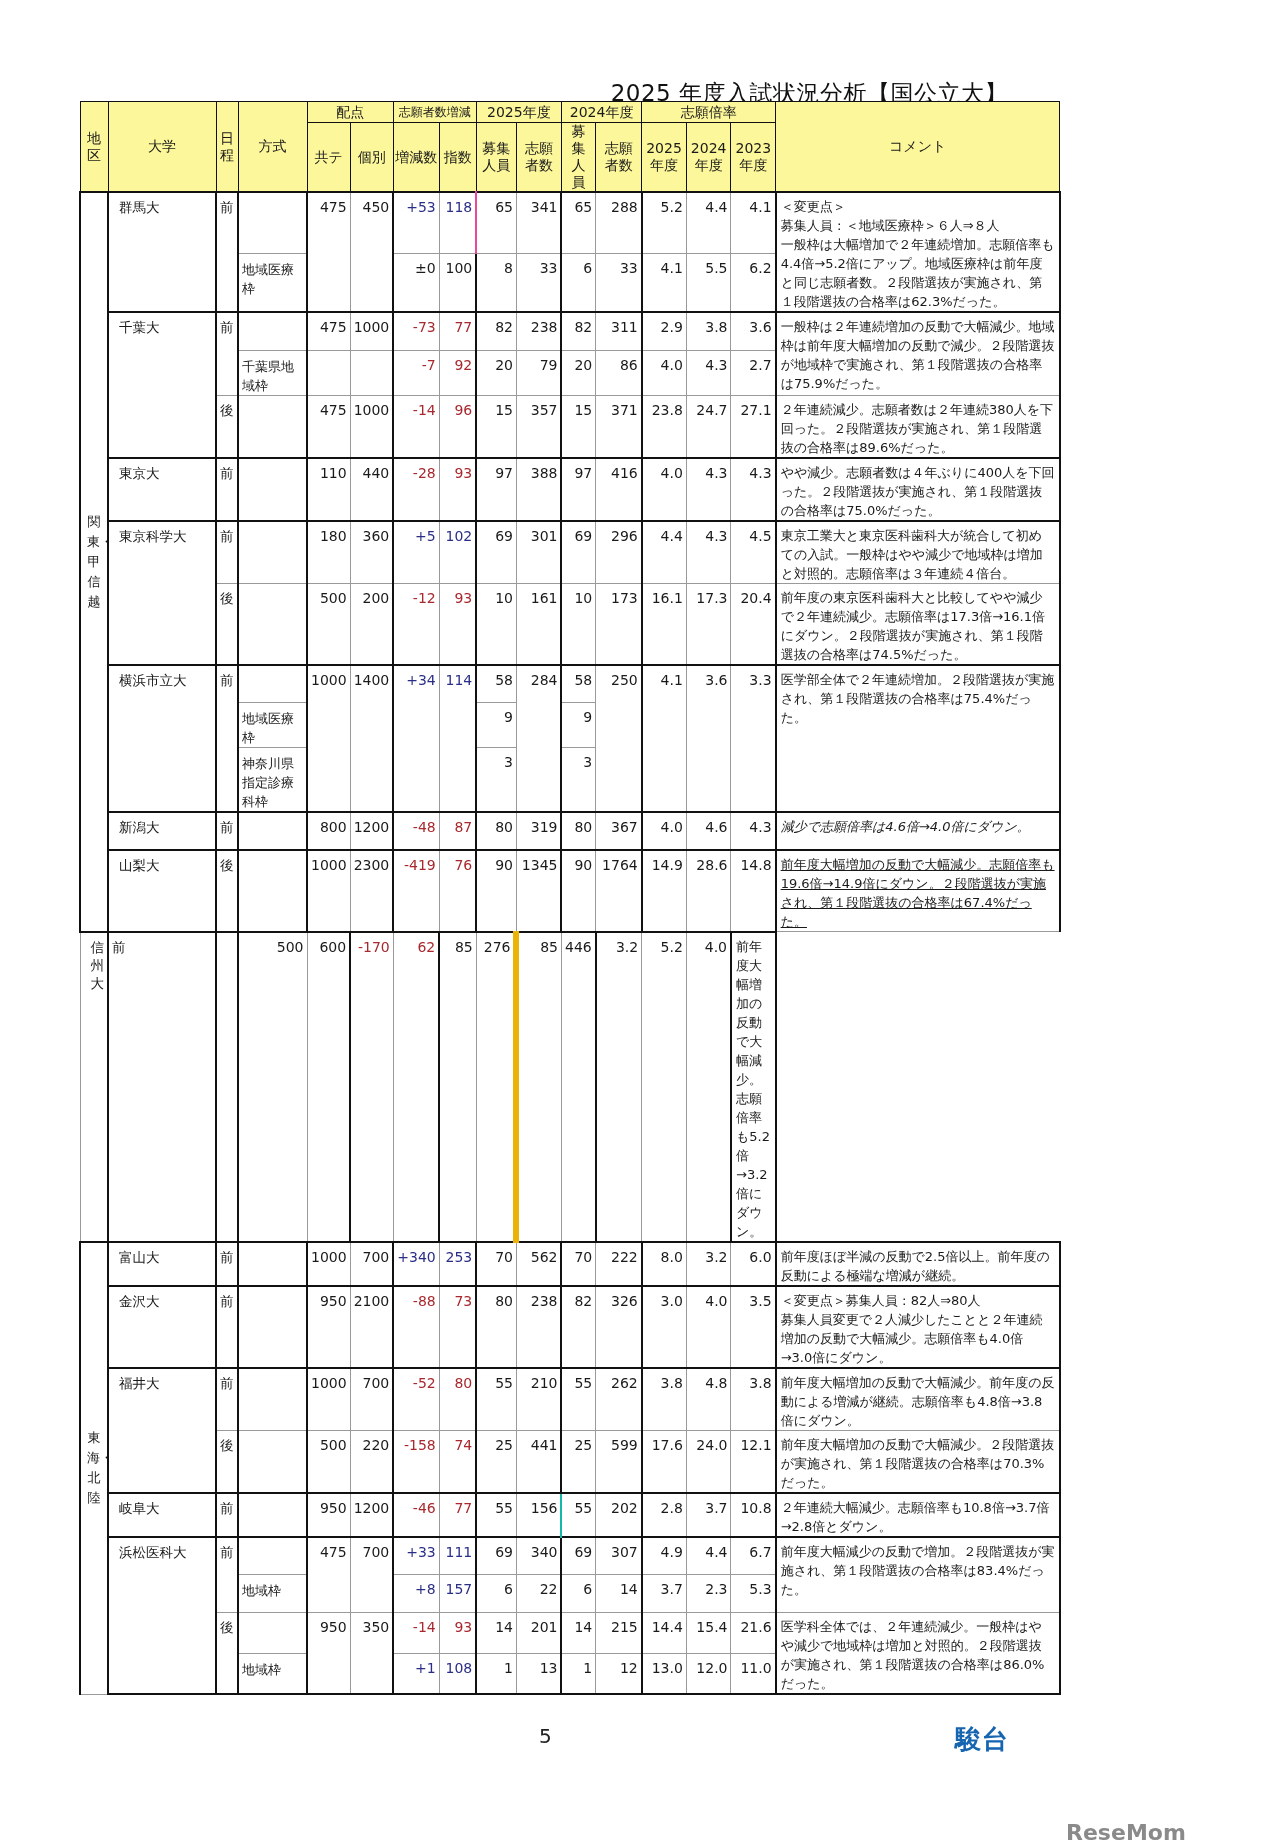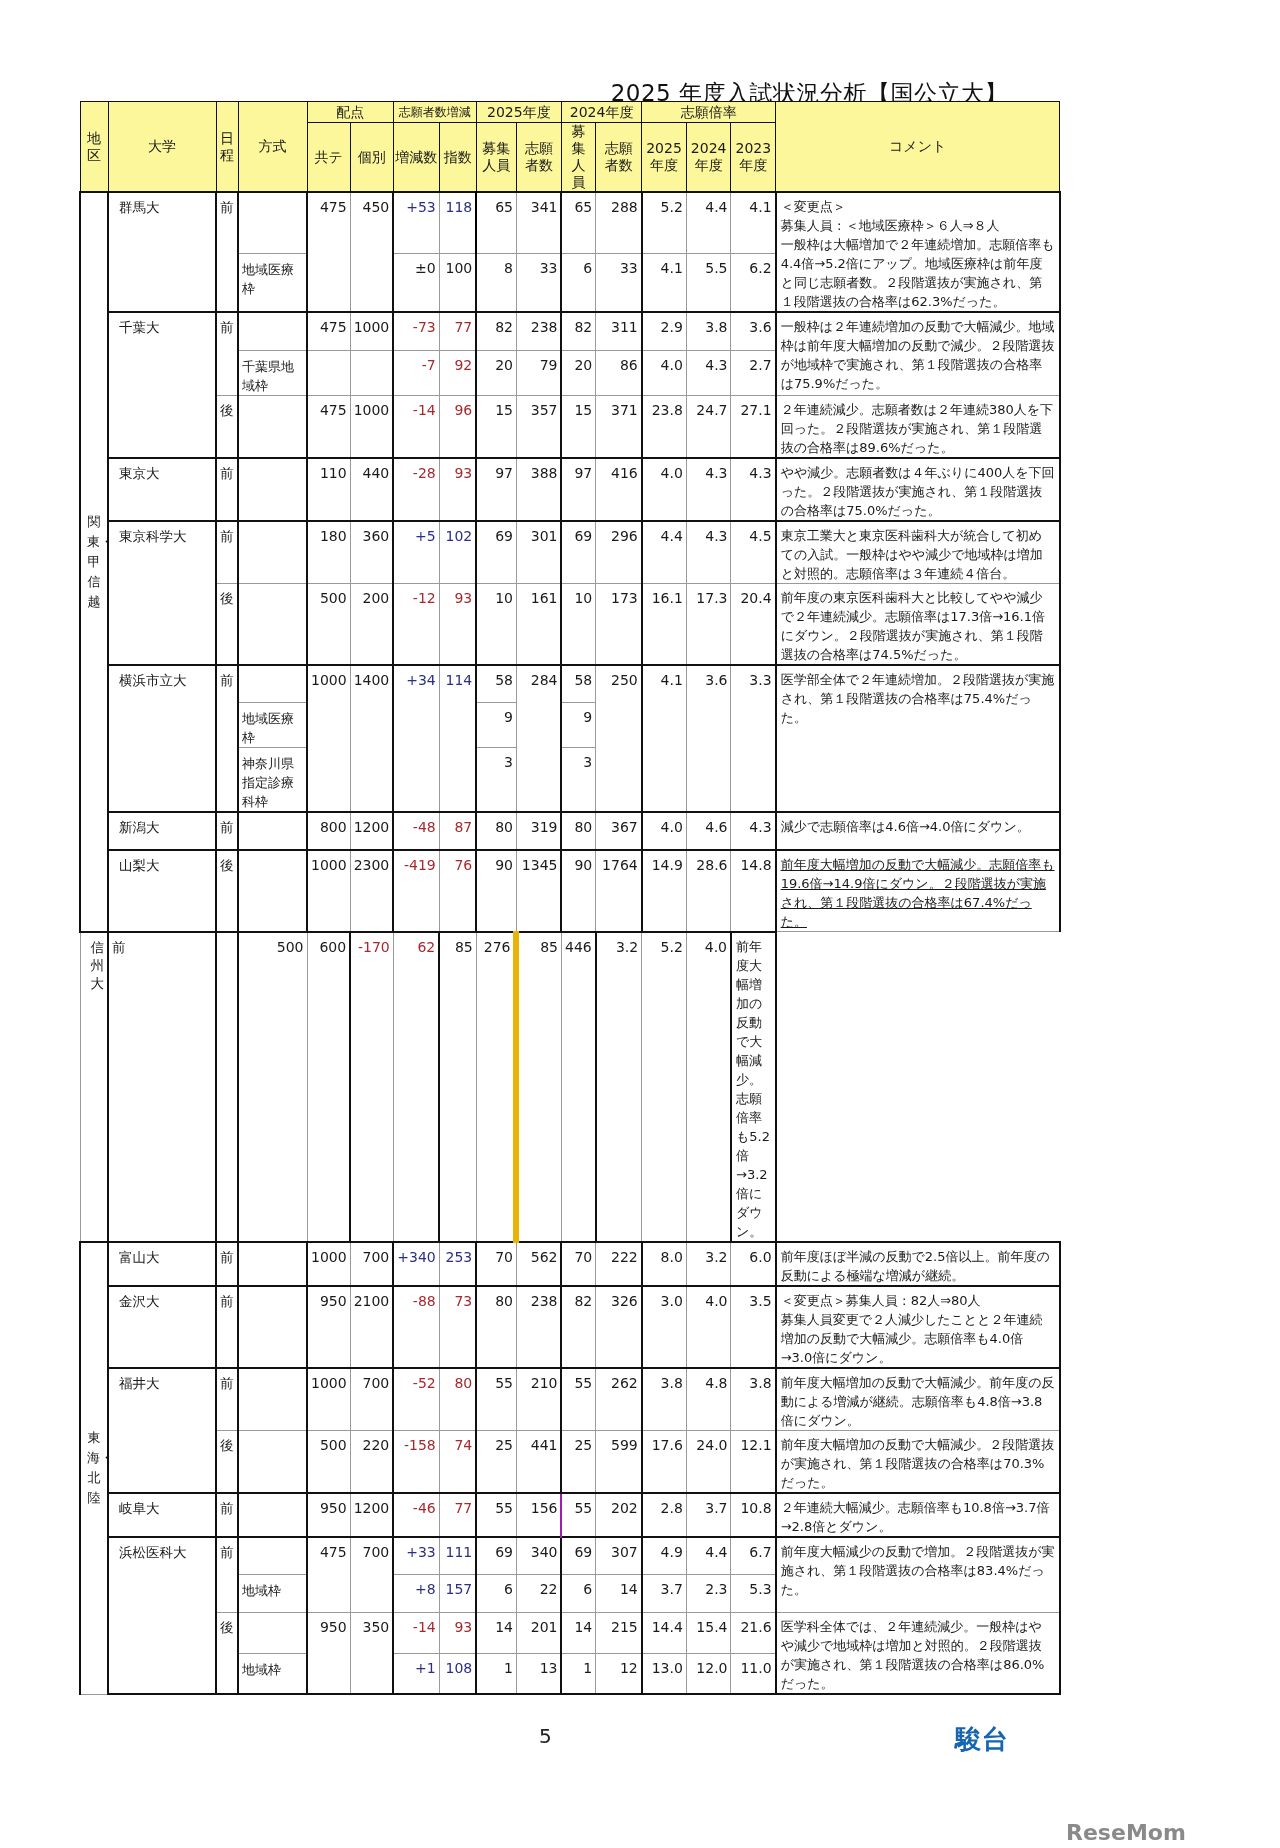--- a/index.html
+++ b/index.html
@@ -75,21 +75,21 @@
   </thead>
   <tbody id="tbody">
       <tr style="height: 58px;">
         <td class="region bl bt" rowspan="13" style="border-right: 2px solid rgb(17, 17, 17);"><span style="display: inline-block; width: 14px; word-break: break-all; line-height: 20px;">関東・甲信越</span></td>
         <td class="txt bt" rowspan="2" style="border-right:2px solid #111;padding-left:10px !important;">群馬大</td>
         <td class="txt bt" rowspan="2" style="border-right: 2px solid rgb(17, 17, 17); border-top: 2px solid rgb(17, 17, 17);">前</td>
         <td class="txt bt" style="border-right:2px solid #111;line-height:19px;font-size:13px;"></td>
         <td class="num bt" rowspan="2">475</td>
         <td class="num bt" rowspan="2" style="border-right:2px solid #111;">450</td>
         <td class="num pos bt">+53</td>
-        <td class="num pos bt" style="border-right:2px solid #000000;">118</td>
+        <td class="num pos bt" style="border-right:2px solid #ec4899;">118</td>
         <td class="num bt">65</td>
         <td class="num bt" style="border-right:2px solid #111;">341</td>
         <td class="num bt">65</td>
         <td class="num bt" style="border-right:2px solid #111;">288</td>
         <td class="num bt">5.2</td>
         <td class="num bt">4.4</td>
         <td class="num bt" style="border-right:2px solid #111;">4.1</td>
         <td class="comment br bt" rowspan="2" style="white-space:pre-wrap;">＜変更点＞
 募集人員：＜地域医療枠＞６人⇒８人
 一般枠は大幅増加で２年連続増加。志願倍率も4.4倍→5.2倍にアップ。地域医療枠は前年度と同じ志願者数。２段階選抜が実施され、第１段階選抜の合格率は62.3%だった。</td>
@@ -238,21 +238,21 @@
         <td class="num bt" style="border-right:2px solid #111;">1200</td>
         <td class="num neg bt">-48</td>
         <td class="num neg bt" style="border-right:2px solid #111;">87</td>
         <td class="num bt">80</td>
         <td class="num bt" style="border-right:2px solid #111;">319</td>
         <td class="num bt">80</td>
         <td class="num bt" style="border-right:2px solid #111;">367</td>
         <td class="num bt">4.0</td>
         <td class="num bt">4.6</td>
         <td class="num bt" style="border-right:2px solid #111;">4.3</td>
-        <td class="comment br bt" style="white-space:pre-wrap;">減少で志願倍率は4.6倍→4.0倍にダウン。</td>
+        <td class="comment br bt" style="white-space:pre-wrap;font-style:italic;">減少で志願倍率は4.6倍→4.0倍にダウン。</td>
       </tr>
       <tr style="height: 56px;">
         <td class="txt bt" style="border-right:2px solid #111;padding-left:10px !important;">山梨大</td>
         <td class="txt bt" style="border-right: 2px solid rgb(17, 17, 17); border-top: 2px solid rgb(17, 17, 17);">後</td>
         <td class="txt bt" style="border-right:2px solid #111;line-height:19px;font-size:13px;"></td>
         <td class="num bt">1000</td>
         <td class="num bt" style="border-right:2px solid #111;">2300</td>
         <td class="num neg bt">-419</td>
         <td class="num neg bt" style="border-right:2px solid #111;">76</td>
         <td class="num bt">90</td>
@@ -352,21 +352,21 @@
       </tr>
       <tr style="height: 38px;">
         <td class="txt bt" style="border-right:2px solid #111;padding-left:10px !important;">岐阜大</td>
         <td class="txt bt" style="border-right: 2px solid rgb(17, 17, 17); border-top: 2px solid rgb(17, 17, 17);">前</td>
         <td class="txt bt" style="border-right:2px solid #111;line-height:19px;font-size:13px;"></td>
         <td class="num bt">950</td>
         <td class="num bt" style="border-right:2px solid #111;">1200</td>
         <td class="num neg bt">-46</td>
         <td class="num neg bt" style="border-right:2px solid #111;">77</td>
         <td class="num bt">55</td>
-        <td class="num bt" style="border-right:2px solid #a21caf;">156</td>
+        <td class="num bt" style="border-right:2px solid #14b8a6;">156</td>
         <td class="num bt">55</td>
         <td class="num bt" style="border-right:2px solid #111;">202</td>
         <td class="num bt">2.8</td>
         <td class="num bt">3.7</td>
         <td class="num bt" style="border-right:2px solid #111;">10.8</td>
         <td class="comment br bt" style="white-space:pre-wrap;">２年連続大幅減少。志願倍率も10.8倍→3.7倍→2.8倍とダウン。</td>
       </tr>
       <tr style="height: 38px;">
         <td class="txt bt bb" rowspan="4" style="border-right:2px solid #111;padding-left:10px !important;">浜松医科大</td>
         <td class="txt bt" rowspan="2" style="border-right: 2px solid rgb(17, 17, 17); border-top: 2px solid rgb(17, 17, 17);">前</td>

